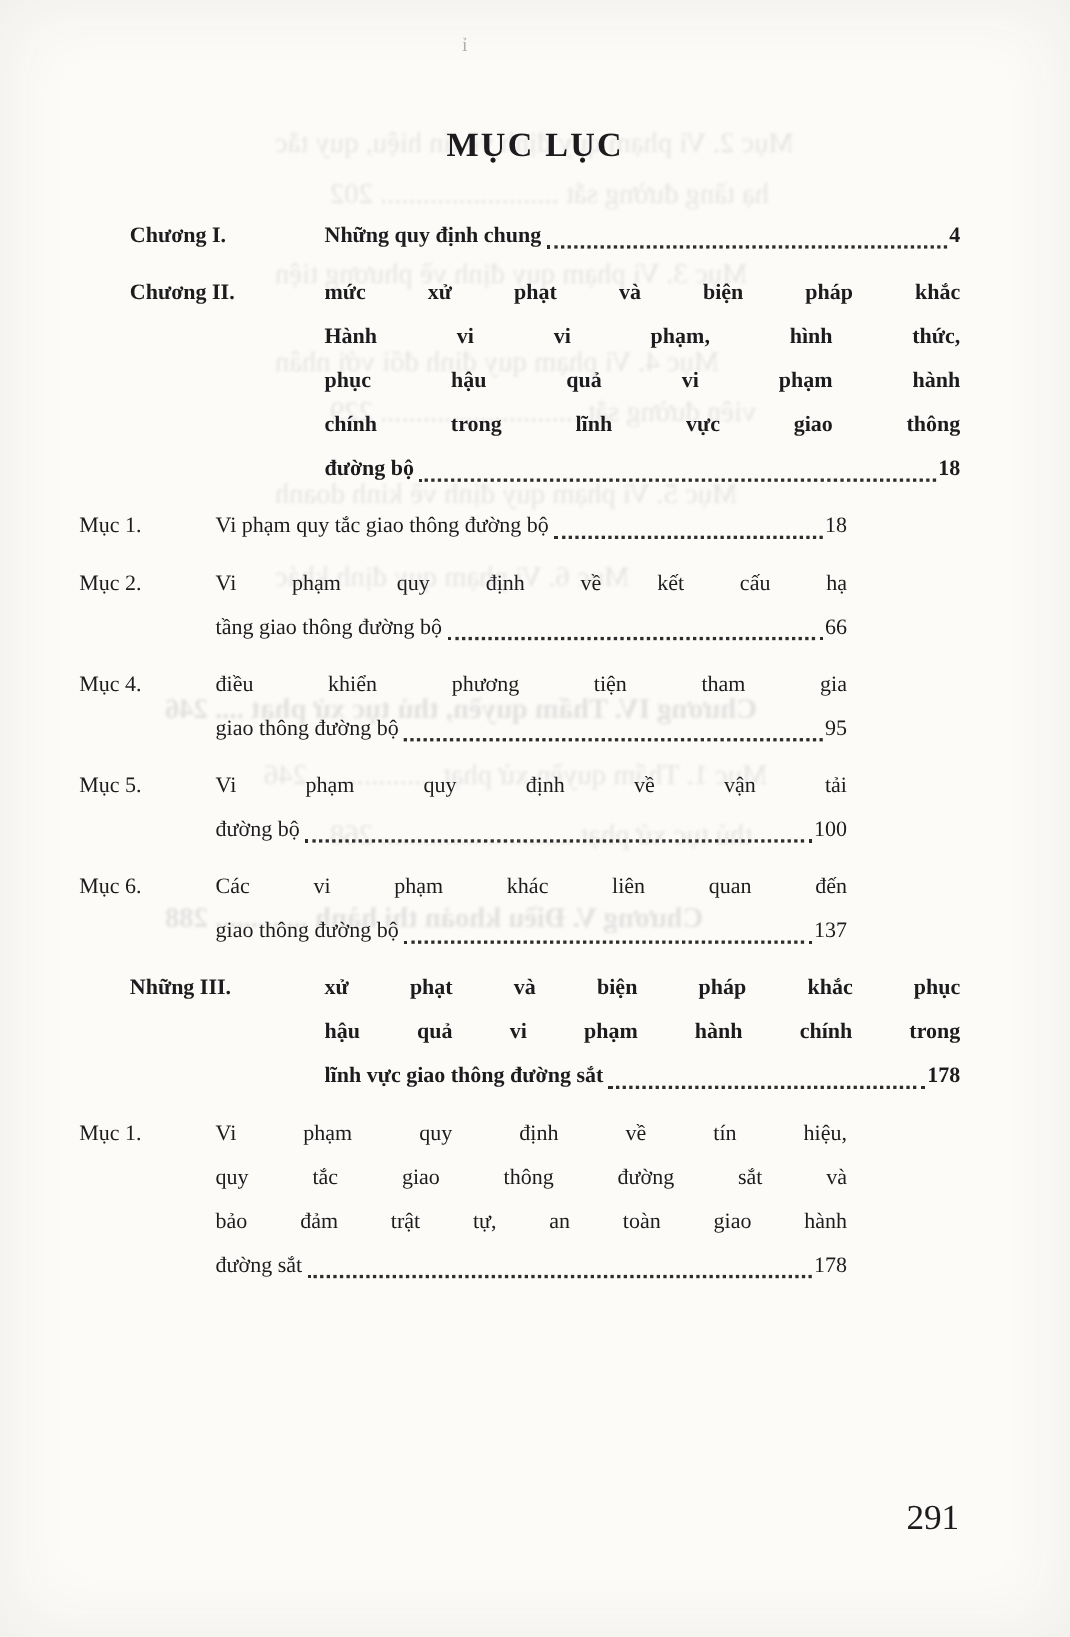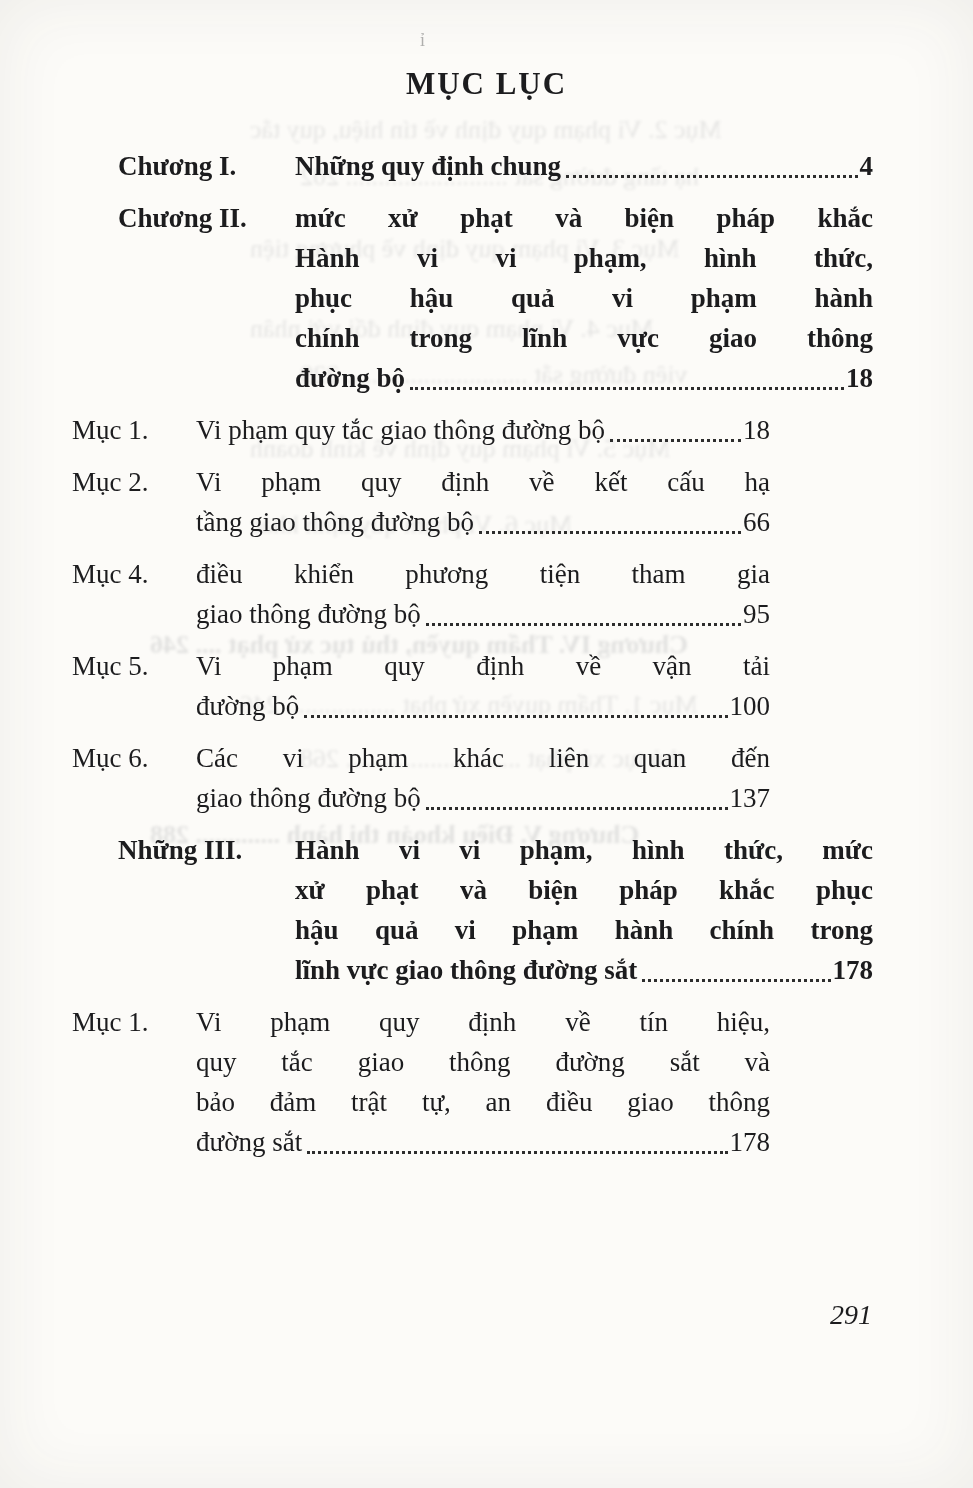--- a/index.html
+++ b/index.html
@@ -26,34 +26,34 @@
     color:#4c5057;
     font-size:26px;
     white-space:nowrap;
   }
   .ghost.b{font-weight:700;opacity:0.15;}
   .artifact{
     position:absolute;top:30px;left:420px;
     font-size:18px;opacity:0.45;color:#555;
   }
   
-  .content-layer{position:relative;padding-top:64px;}
+  .content-layer{position:relative;padding-top:112px;}
   .doc-title{
     margin:0 0 42px 0;
     text-align:center;
     font-size:31px;
     font-weight:700;
     letter-spacing:2px;
     line-height:40px;
   }
   .entries{position:relative;}
   .entry{
     display:grid;
     margin-bottom:12px;
-    font-size:27px;
+    font-size:20px;
     line-height:40px;
     font-family:Liberation Serif, serif;
   }
   .entry.chapter{
     margin-left:118px;
     grid-template-columns:177px 578px;
     font-weight:700;
   }
   .entry.muc{
     margin-left:72px;
@@ -70,24 +70,23 @@
     flex:1 1 auto;
     min-width:12px;
     border-bottom:3.4px dotted #2d2d2d;
     align-self:flex-end;
     margin:0 2px 8px 5px;
     height:0;
   }
   .pageno{flex:0 0 auto;white-space:nowrap;}
   .folio{
     position:absolute;
-    top:1298px;right:101px;
-    font-size:28px;
+    top:1362px;right:101px;
+    font-size:32px;
     line-height:34px;
-    font-style:italic;
   }
 </style>
 </head>
 <body>
 
 <div class="sheet">
 
   <div class="ghosts">
       <div class="ghost" style="top: 115px; left: 250px;">Mục 2. Vi phạm quy định về tín hiệu, quy tắc</div>
       <div class="ghost" style="top: 162px; left: 300px;">hạ tầng đường sắt ......................... 202</div>
@@ -181,36 +180,35 @@
             <div class="line lastline">
               <span class="txt">giao thông đường bộ</span>
               <span class="leader"></span>
               <span class="pageno">137</span>
             </div>
           </div>
         </div>
         <div class="entry chapter">
           <div class="label">Những III.</div>
           <div class="entry-content">
-            <div class="line fill">Hành vi vi phạm, hình thức, mức</div>
             <div class="line fill">xử phạt và biện pháp khắc phục</div>
             <div class="line fill">hậu quả vi phạm hành chính trong</div>
             <div class="line lastline">
               <span class="txt">lĩnh vực giao thông đường sắt</span>
               <span class="leader"></span>
               <span class="pageno">178</span>
             </div>
           </div>
         </div>
         <div class="entry muc">
           <div class="label">Mục 1.</div>
           <div class="entry-content">
             <div class="line fill">Vi phạm quy định về tín hiệu,</div>
             <div class="line fill">quy tắc giao thông đường sắt và</div>
-            <div class="line fill">bảo đảm trật tự, an điều giao thông</div>
+            <div class="line fill">bảo đảm trật tự, an toàn giao hành</div>
             <div class="line lastline">
               <span class="txt">đường sắt</span>
               <span class="leader"></span>
               <span class="pageno">178</span>
             </div>
           </div>
         </div>
       </div>
   </div>
 

